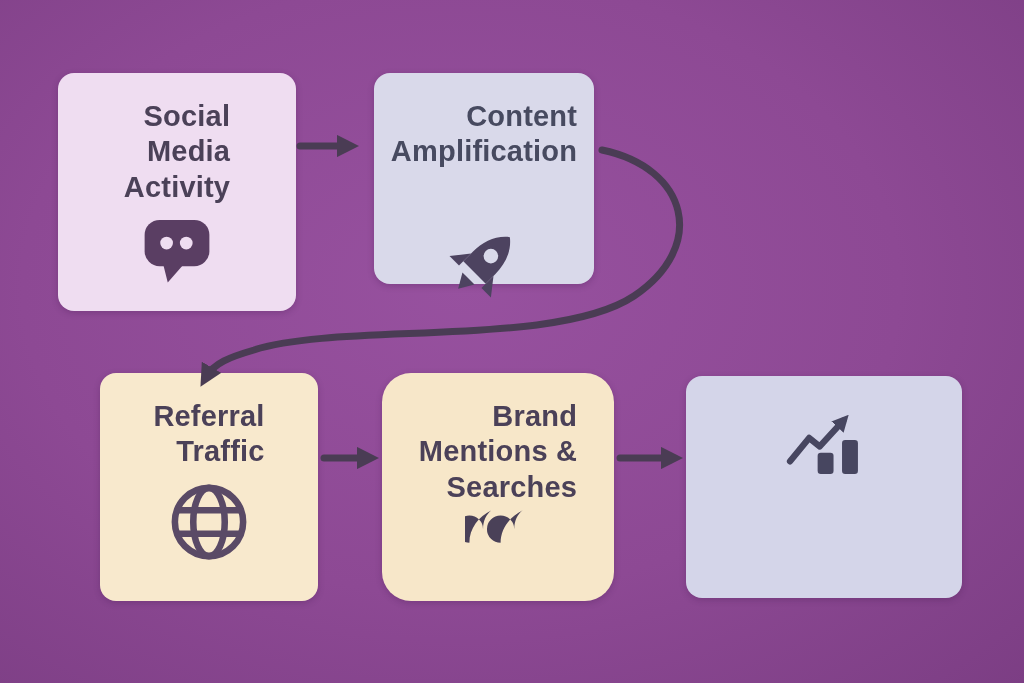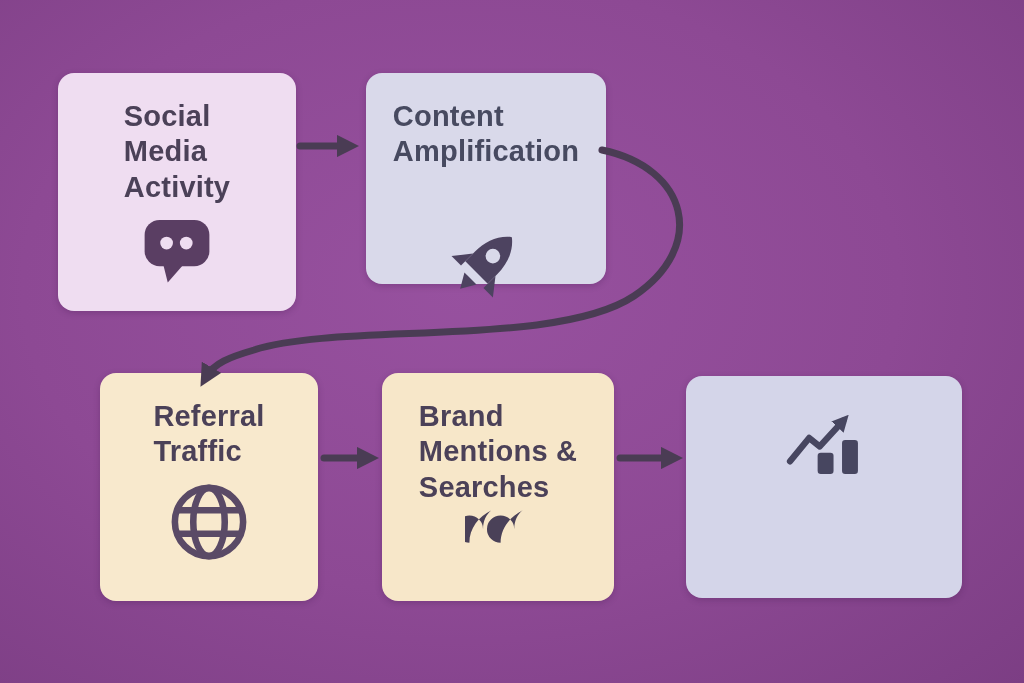--- a/index.html
+++ b/index.html
@@ -32,36 +32,36 @@
     flex-direction: column;
     align-items: center;
     justify-content: flex-start;
     box-sizing: border-box;
     padding-top: 26px;
   }
   .node .label {
     font-weight: 700;
     font-size: 29px;
     line-height: 1.22;
-    text-align: left;
+    text-align: right;
     color: #4b4158;
     white-space: pre-line;
     letter-spacing: 0.2px;
   }
   .node .icon-wrap {
     margin-top: 10px;
     display: flex;
     align-items: center;
     justify-content: center;
   }
   
   .node-social   { left: 58px;  top: 73px;  width: 238px; height: 238px; background: #efddf1; }
-  .node-content  { left: 366px; top: 73px;  width: 240px; height: 211px; background: #d9d9ea; gap: 44px; }
+  .node-content  { left: 374px; top: 73px;  width: 220px; height: 211px; background: #d9d9ea; gap: 44px; }
   .node-referral { left: 100px; top: 373px; width: 218px; height: 228px; background: #f8e9cd; }
-  .node-brand    { left: 382px; top: 373px; width: 232px; height: 228px; background: #f7e7c9; }
+  .node-brand    { left: 382px; top: 373px; width: 232px; height: 228px; background: #f7e7c9; border-radius: 29px; }
   .node-seo      { left: 686px; top: 376px; width: 276px; height: 222px; background: #d4d5e9; }
   .node-content .label, .node-seo .label { color: #474a60; }
 </style>
 </head>
 <body>
 
 <div class="canvas">
 
   <svg class="connectors" viewBox="0 0 1024 683" xmlns="http://www.w3.org/2000/svg">
     <defs>

